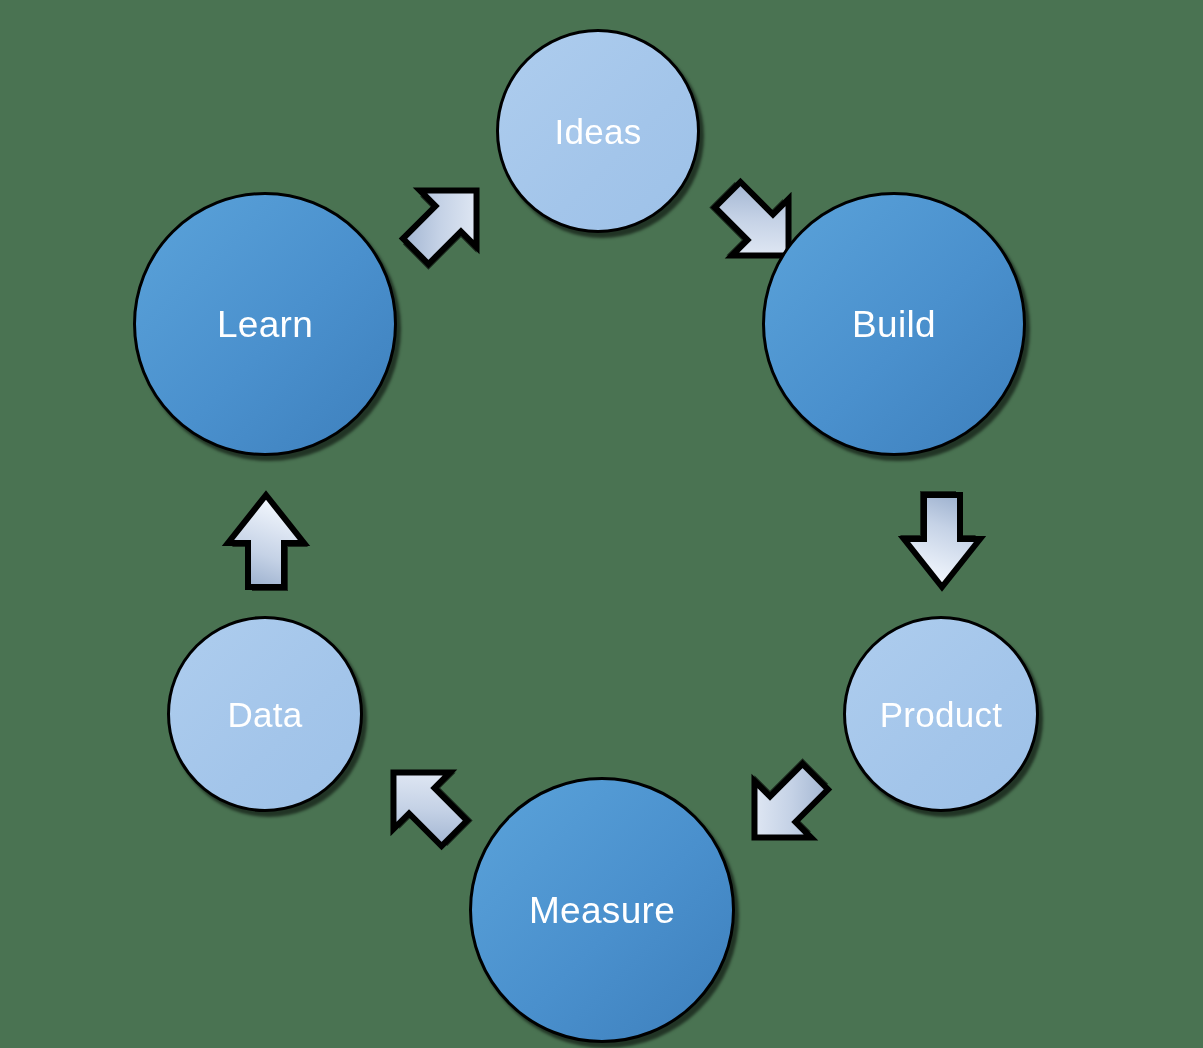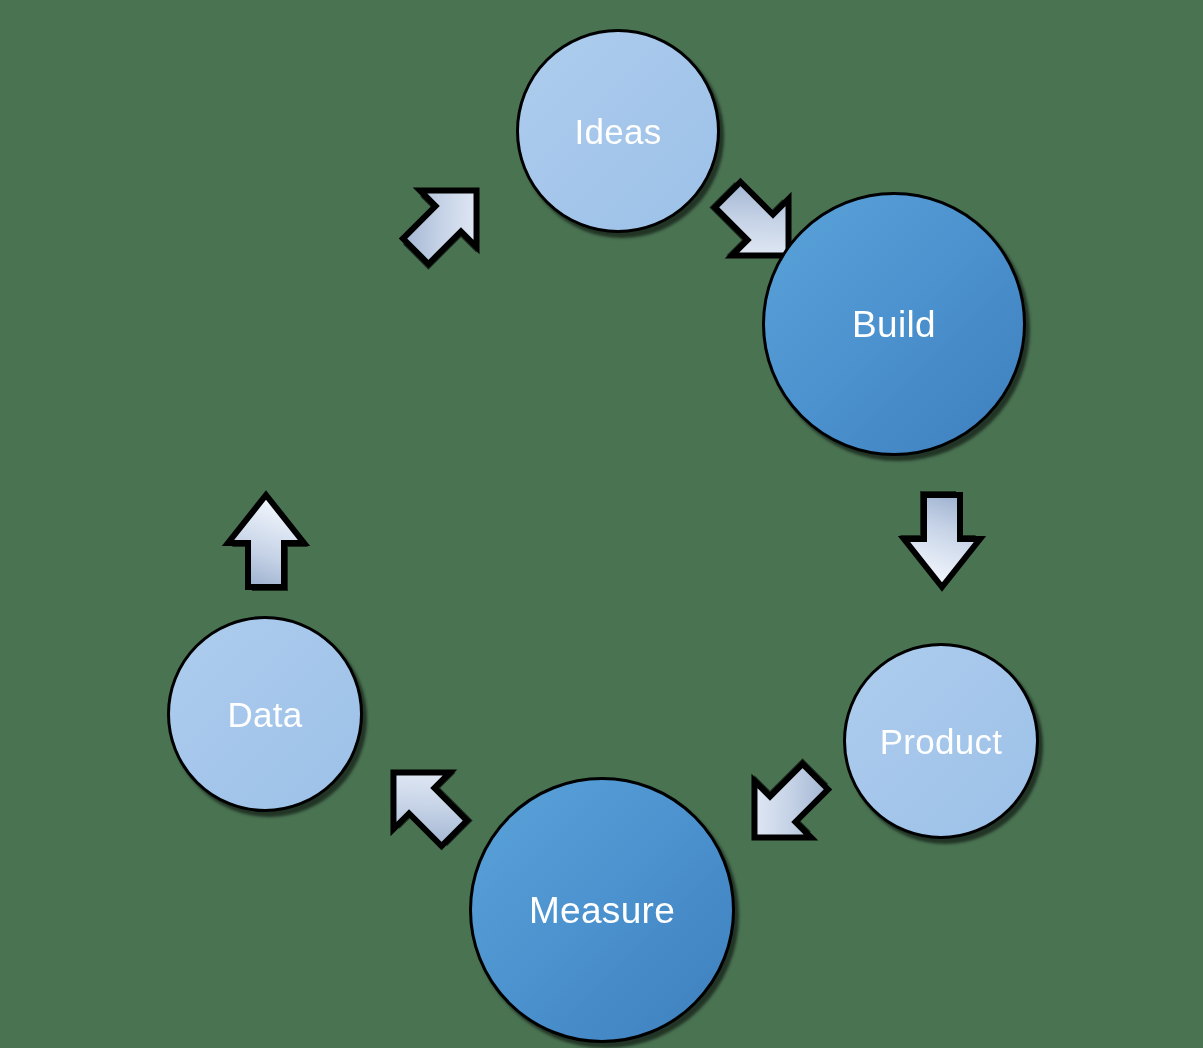--- a/index.html
+++ b/index.html
@@ -138,34 +138,37 @@
       <path class="ashadow" d="M64 14 L102 62 L82 62 L82 106 L46 106 L46 62 L26 62 Z"></path>
       <linearGradient id="gD2L" x1="0" y1="1" x2="0.3" y2="0">
         <stop offset="0%" stop-color="#93a9c9"></stop>
         <stop offset="45%" stop-color="#c5d2e6"></stop>
         <stop offset="100%" stop-color="#f0f5fc"></stop>
       </linearGradient>
       <path class="abody" fill="url(#gD2L)" d="M60 10 L98 58 L78 58 L78 102 L42 102 L42 58 L22 58 Z"></path>
     </svg>
   </div>
 
-  <div class="node light small" style="left:516px; top:29px; width:204px; height:204px;">
+  <div class="node light small" style="left:496px; top:29px; width:204px; height:204px;">
     <span class="node-label">Ideas</span>
   </div>
 
   <div class="node dark" style="left:762px; top:192px; width:264px; height:264px;">
     <span class="node-label">Build</span>
   </div>
 
-  <div class="node light small" style="left:843px; top:643px; width:196px; height:196px;">
+  <div class="node light small" style="left:843px; top:616px; width:196px; height:196px;">
     <span class="node-label">Product</span>
   </div>
 
   <div class="node light small" style="left:167px; top:616px; width:196px; height:196px;">
     <span class="node-label">Data</span>
   </div>
 
   <div class="node dark" style="left:469px; top:777px; width:266px; height:266px;">
     <span class="node-label">Measure</span>
   </div>
 
+  <div class="node dark" style="left:133px; top:192px; width:264px; height:264px;">
+    <span class="node-label">Learn</span>
+  </div>
 
 </div>
 
 </body></html>

